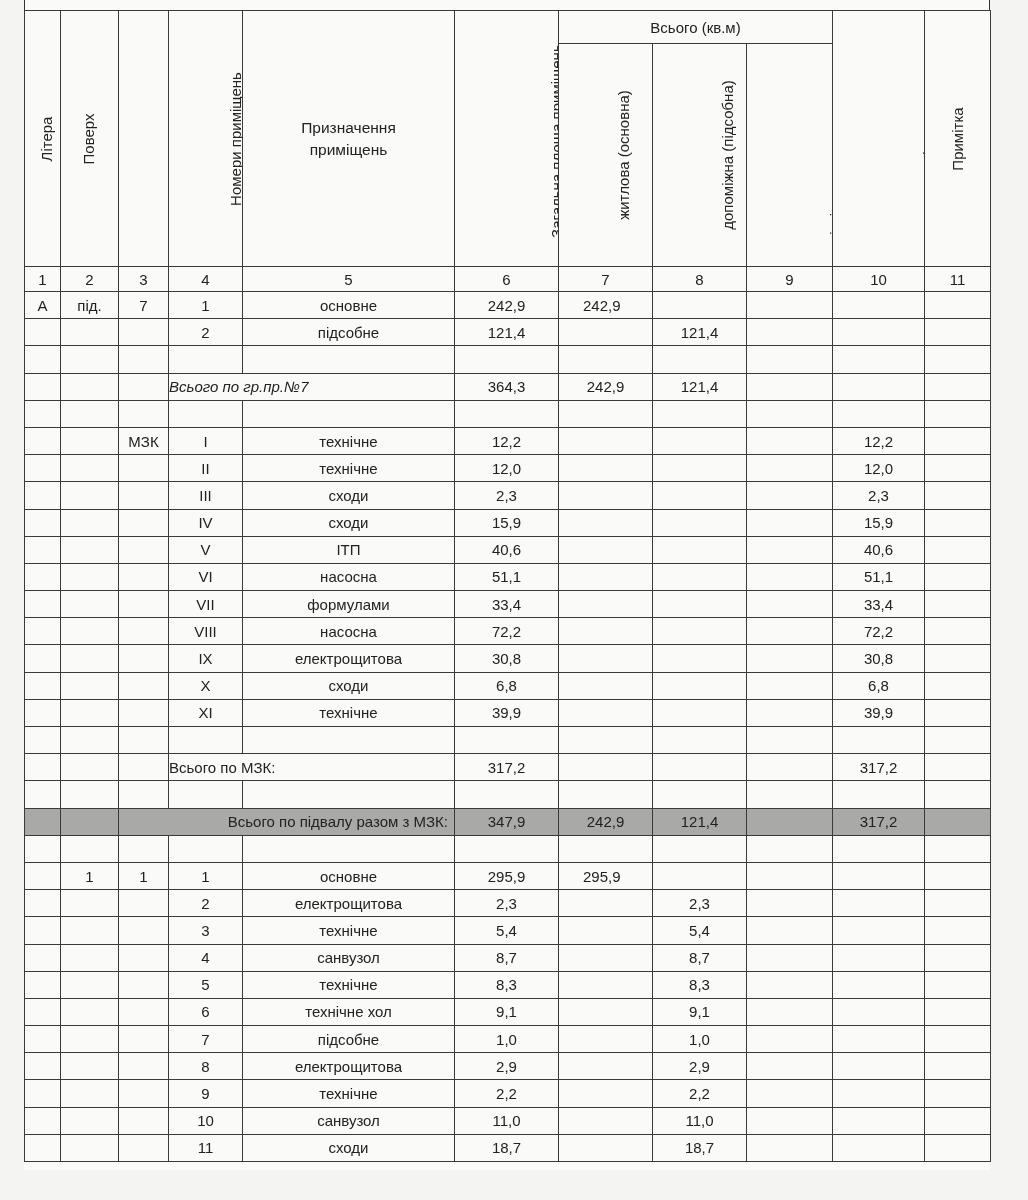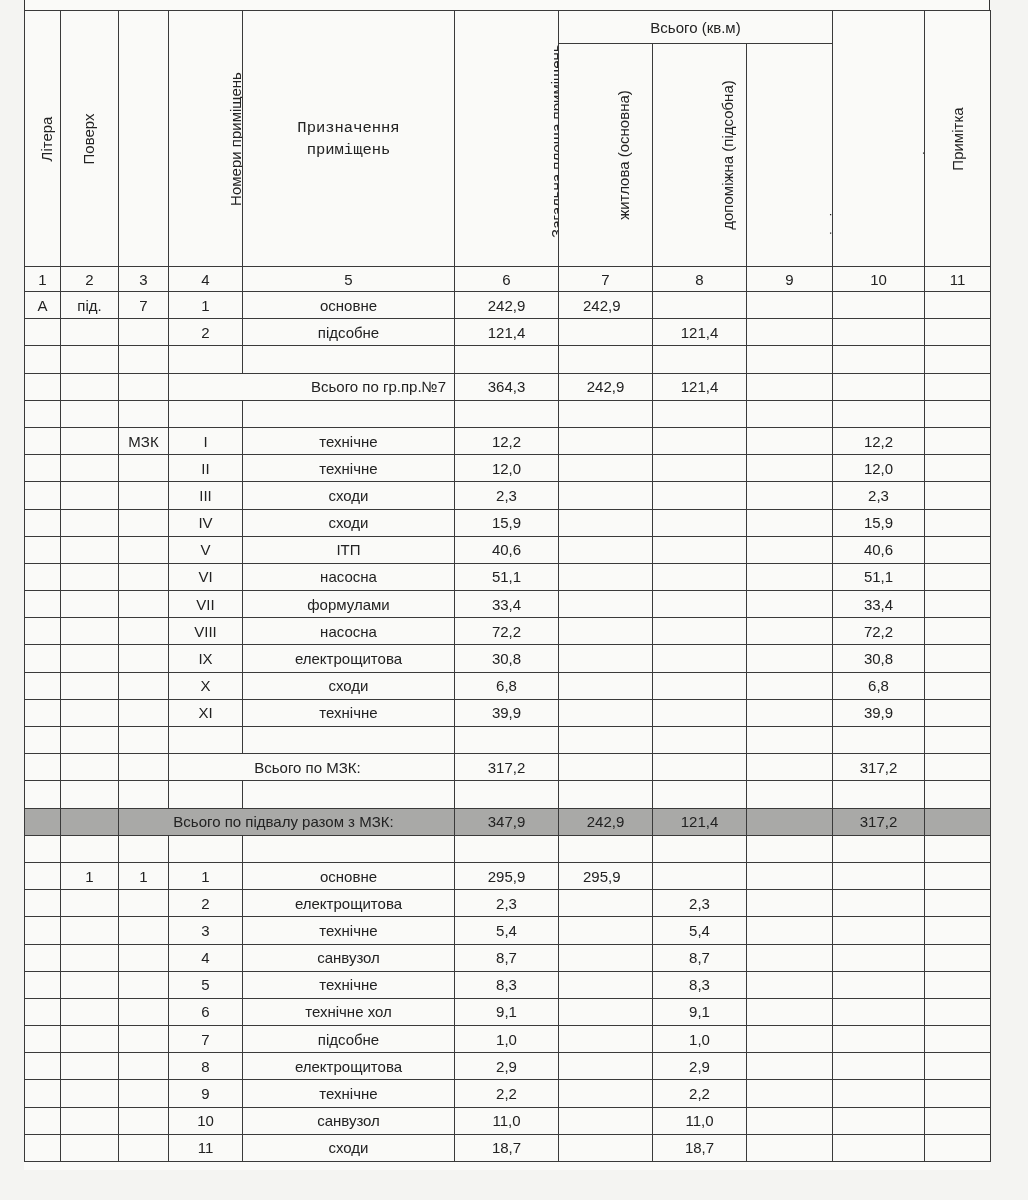--- a/index.html
+++ b/index.html
@@ -66,21 +66,21 @@
       <col style="width:86px">
         <col style="width:92px">
         <col style="width:66px">
     </colgroup>
     <thead>
       <tr>
         <th rowspan="2" class="vhead"><span class="vtext">Літера</span></th>
         <th rowspan="2"><span class="vtext">Поверх</span></th>
         <th rowspan="2"></th>
         <th rowspan="2"><span class="vtext">Номери приміщень</span></th>
-        <th rowspan="2"><span style="display:inline-block;white-space:normal;width:130px;line-height:22px;font-size:15.5px;font-family:Liberation Mono, monospace;">Призначення приміщень</span></th>
+        <th rowspan="2"><span style="display:inline-block;white-space:normal;width:130px;line-height:22px;font-size:15.5px;">Призначення приміщень</span></th>
         <th rowspan="2"><span class="vtext multi" style="width:240px">Загальна площа приміщень, підрахована за формулами розрахунку площ (кв.м)</span></th>
         <th colspan="3" class="hdr-merge">Всього (кв.м)</th>
         <th rowspan="2"><span class="vtext multi" style="width:210px">Площа приміщень загального користування (кв.м)</span></th>
         <th rowspan="2"><span class="vtext">Примітка</span></th>
       </tr>
       <tr>
         <th style="height:222px"><span class="vtext">житлова (основна)</span></th>
         <th><span class="vtext">допоміжна (підсобна)</span></th>
         <th><span class="vtext">літніх, неопалювальних п</span></th>
       </tr>
@@ -135,21 +135,21 @@
           <td style="text-align: left; padding-left: 24px;"></td>
           <td></td>
           <td></td>
           <td></td>
           <td></td>
         </tr>
         <tr class="row">
           <td></td>
           <td></td>
           <td></td>
-          <td class="b" colspan="2" style="text-align: right; padding-right: 8px;">Всього по гр.пр.№7</td>
+          <td class="b" colspan="2" style="text-align: left; padding-right: 8px; font-style: italic;">Всього по гр.пр.№7</td>
           <td class="b">364,3</td>
           <td class="b">242,9</td>
           <td class="b">121,4</td>
           <td class="b"></td>
           <td class="b"></td>
           <td></td>
         </tr>
         <tr class="row">
           <td></td>
           <td class="b"></td>
@@ -316,21 +316,21 @@
           <td style="text-align: left; padding-left: 24px;"></td>
           <td></td>
           <td></td>
           <td></td>
           <td></td>
         </tr>
         <tr class="row">
           <td></td>
           <td></td>
           <td></td>
-          <td class="b" colspan="2" style="text-align: center; padding-right: 8px;">Всього по МЗК:</td>
+          <td class="b" colspan="2" style="text-align: left; padding-right: 8px;">Всього по МЗК:</td>
           <td class="b">317,2</td>
           <td class="b"></td>
           <td class="b"></td>
           <td class="b"></td>
           <td class="b">317,2</td>
           <td></td>
         </tr>
         <tr class="row">
           <td></td>
           <td class="b"></td>
@@ -340,21 +340,21 @@
           <td></td>
           <td style="text-align: left; padding-left: 24px;"></td>
           <td></td>
           <td></td>
           <td></td>
           <td></td>
         </tr>
         <tr class="row grey">
           <td></td>
           <td></td>
-          <td class="b" colspan="3" style="padding-right: 6px;">Всього по підвалу разом з МЗК:</td>
+          <td class="b" colspan="3" style="text-align: right; padding-right: 6px;">Всього по підвалу разом з МЗК:</td>
           <td class="b">347,9</td>
           <td class="b">242,9</td>
           <td class="b">121,4</td>
           <td class="b"></td>
           <td class="b">317,2</td>
           <td></td>
         </tr>
         <tr class="row">
           <td></td>
           <td class="b"></td>

